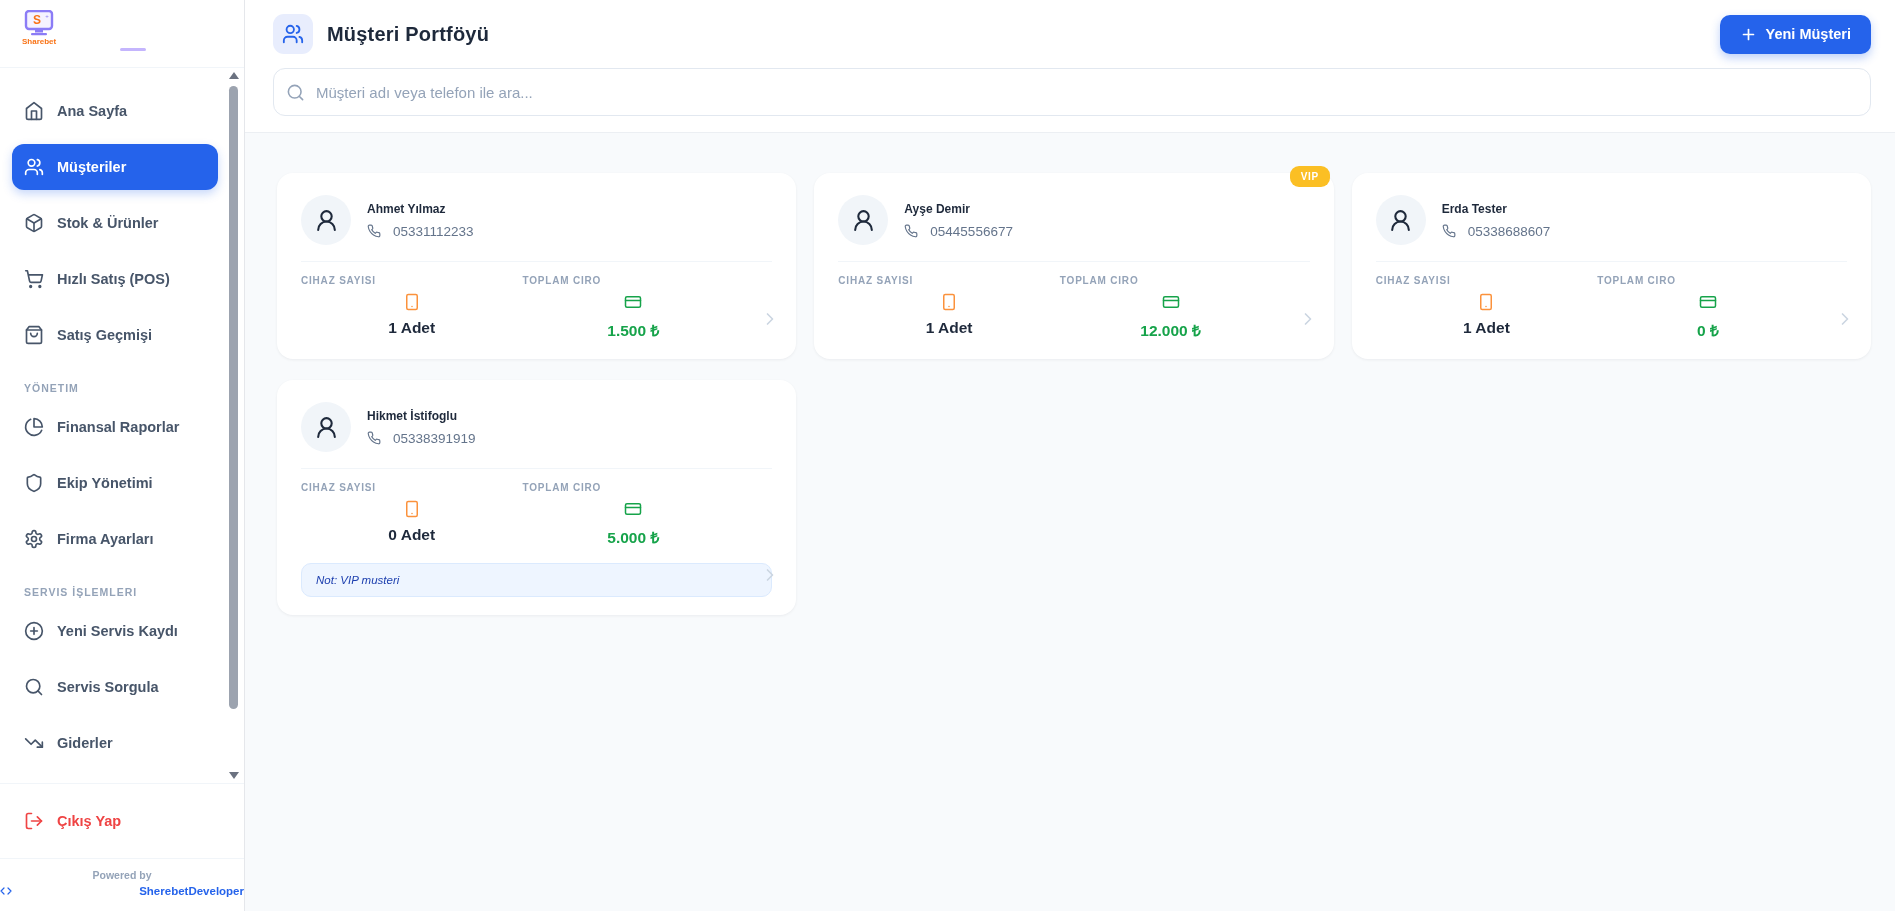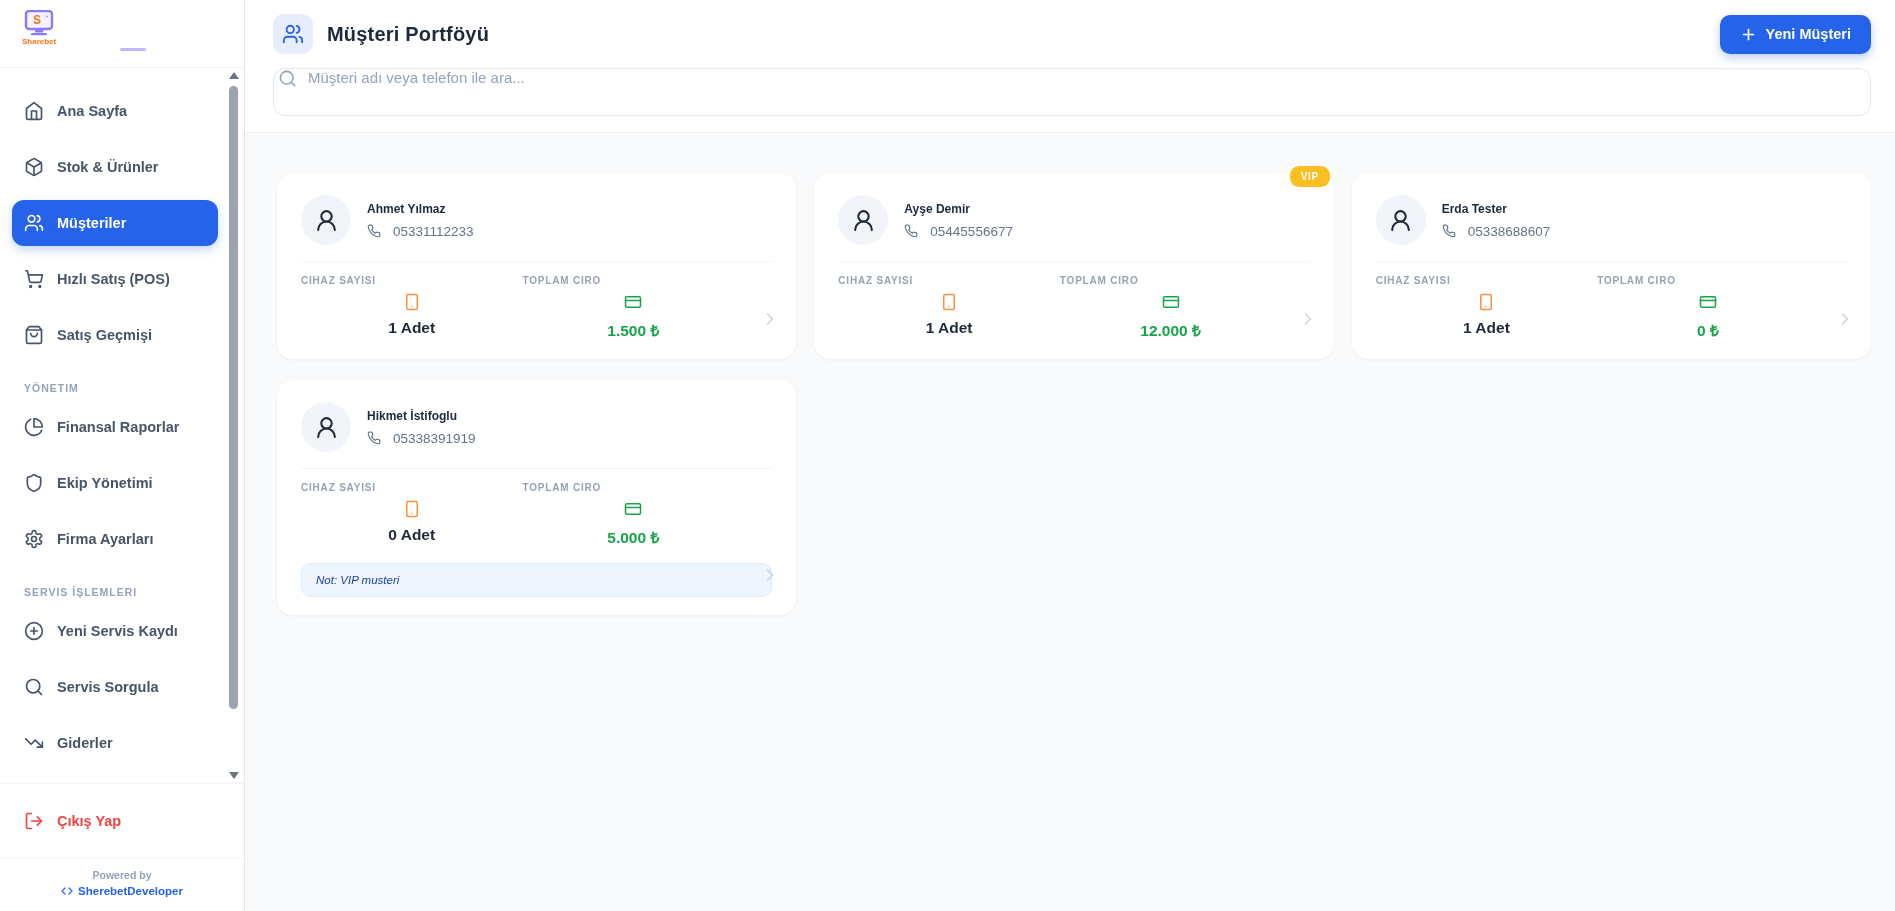--- a/index.html
+++ b/index.html
@@ -24,33 +24,33 @@
   .scrollbar { position:absolute; top:2px; right:3px; bottom:2px; width:14px; }
   .sb-arrow { position:absolute; left:2px; width:0; height:0; border-left:5px solid transparent; border-right:5px solid transparent; }
   .sb-arrow.up { top:2px; border-bottom:7px solid #6b7280; }
   .sb-arrow.down { bottom:2px; border-top:7px solid #6b7280; }
   .sb-thumb { position:absolute; top:16px; bottom:72px; left:2px; width:9px; background:#9ca3af; border-radius:5px; }
 
   .logout-box { border-top:1px solid #f1f5f9; padding:14px 12px; }
   .nav-item.logout { color:#ef4444; margin-bottom:0; }
   .sidebar-footer { border-top:1px solid #f1f5f9; padding:10px 0 14px; text-align:center; }
   .powered { font-size:10.5px; color:#94a3b8; font-weight:600; }
-  .dev { display:flex; align-items:center; justify-content:center; gap:5px; margin-top:4px; color:#2563eb; font-size:11.5px; font-weight:700; cursor:pointer; }
+  .dev { display:flex; align-items:center; justify-content:space-between; gap:5px; margin-top:4px; color:#2563eb; font-size:11.5px; font-weight:700; cursor:pointer; }
   .dev svg { width:12px; height:12px; }
 
   
   .main { flex:1; display:flex; flex-direction:column; height:100%; }
   .topbar { background:#ffffff; border-bottom:1px solid #eceff3; padding:12px 24px 16px 28px; }
   .title-row { display:flex; align-items:center; gap:14px; height:44px; }
   .title-icon { width:40px; height:40px; border-radius:11px; background:#e8edfd; color:#2563eb; display:flex; align-items:center; justify-content:center; }
   .title-icon svg { width:22px; height:22px; }
   .page-title { font-size:20px; font-weight:700; color:#1e293b; letter-spacing:.2px; }
   .primary-btn { margin-left:auto; display:flex; align-items:center; gap:9px; background:#2563eb; color:#ffffff; border:none; border-radius:10px; height:39px; padding:0 20px; font-family:inherit; font-size:14.5px; font-weight:700; cursor:pointer; box-shadow:0 4px 10px rgba(37,99,235,.30); }
   .primary-btn svg { width:17px; height:17px; }
-  .search-box { margin-top:12px; height:48px; border:1px solid #e2e8f0; border-radius:12px; background:#ffffff; display:flex; align-items:flex-start; gap:11px; padding:0 4px; }
+  .search-box { margin-top:12px; height:48px; border:1px solid #e2e8f0; border-radius:12px; background:#ffffff; display:flex; align-items:center; gap:11px; padding:0 12px; }
   .search-box svg { width:19px; height:19px; color:#94a3b8; flex:none; }
   .search-box input { border:none; outline:none; flex:1; font-family:inherit; font-size:15px; color:#334155; background:transparent; }
   .search-box input::placeholder { color:#94a3b8; }
 
   .content { flex:1; padding:40px 24px 0 32px; background:#f8fafc; overflow:hidden; }
   .cards-grid { display:grid; grid-template-columns:repeat(3, 1fr); gap:21px 18px; align-items:start; }
 
   
   .card { position:relative; background:#ffffff; border-radius:16px; padding:22px 24px 18px; box-shadow:0 1px 3px rgba(15,23,42,.06); cursor:pointer; }
   .card-head { display:flex; align-items:center; gap:16px; }
@@ -91,36 +91,36 @@
     </div>
 
     <nav class="nav">
       <div class="nav-item">
         <svg viewBox="0 0 24 24" fill="none" stroke="currentColor" stroke-width="2" stroke-linecap="round" stroke-linejoin="round">
             <path d="m3 9 9-7 9 7v11a2 2 0 0 1-2 2H5a2 2 0 0 1-2-2z"></path>
             <polyline points="9 22 9 12 15 12 15 22"></polyline>
           </svg>
         <span>Ana Sayfa</span>
       </div>
-      <div class="nav-item">
-        <svg viewBox="0 0 24 24" fill="none" stroke="currentColor" stroke-width="2" stroke-linecap="round" stroke-linejoin="round">
-            <path d="M21 8a2 2 0 0 0-1-1.73l-7-4a2 2 0 0 0-2 0l-7 4A2 2 0 0 0 3 8v8a2 2 0 0 0 1 1.73l7 4a2 2 0 0 0 2 0l7-4A2 2 0 0 0 21 16Z"></path>
-            <path d="m3.3 7 8.7 5 8.7-5"></path>
-            <path d="M12 22V12"></path>
-          </svg>
-        <span>Stok &amp; Ürünler</span>
-      </div>
       <div class="nav-item active">
         <svg viewBox="0 0 24 24" fill="none" stroke="currentColor" stroke-width="2" stroke-linecap="round" stroke-linejoin="round">
             <path d="M16 21v-2a4 4 0 0 0-4-4H6a4 4 0 0 0-4 4v2"></path>
             <circle cx="9" cy="7" r="4"></circle>
             <path d="M22 21v-2a4 4 0 0 0-3-3.87"></path>
             <path d="M16 3.13a4 4 0 0 1 0 7.75"></path>
           </svg>
         <span>Müşteriler</span>
+      </div>
+      <div class="nav-item">
+        <svg viewBox="0 0 24 24" fill="none" stroke="currentColor" stroke-width="2" stroke-linecap="round" stroke-linejoin="round">
+            <path d="M21 8a2 2 0 0 0-1-1.73l-7-4a2 2 0 0 0-2 0l-7 4A2 2 0 0 0 3 8v8a2 2 0 0 0 1 1.73l7 4a2 2 0 0 0 2 0l7-4A2 2 0 0 0 21 16Z"></path>
+            <path d="m3.3 7 8.7 5 8.7-5"></path>
+            <path d="M12 22V12"></path>
+          </svg>
+        <span>Stok &amp; Ürünler</span>
       </div>
       <div class="nav-item">
         <svg viewBox="0 0 24 24" fill="none" stroke="currentColor" stroke-width="2" stroke-linecap="round" stroke-linejoin="round">
             <circle cx="8" cy="21" r="1"></circle>
             <circle cx="19" cy="21" r="1"></circle>
             <path d="M2.05 2.05h2l2.66 12.42a2 2 0 0 0 2 1.58h9.78a2 2 0 0 0 1.95-1.57l1.65-7.43H5.12"></path>
           </svg>
         <span>Hızlı Satış (POS)</span>
       </div>
       <div class="nav-item">

